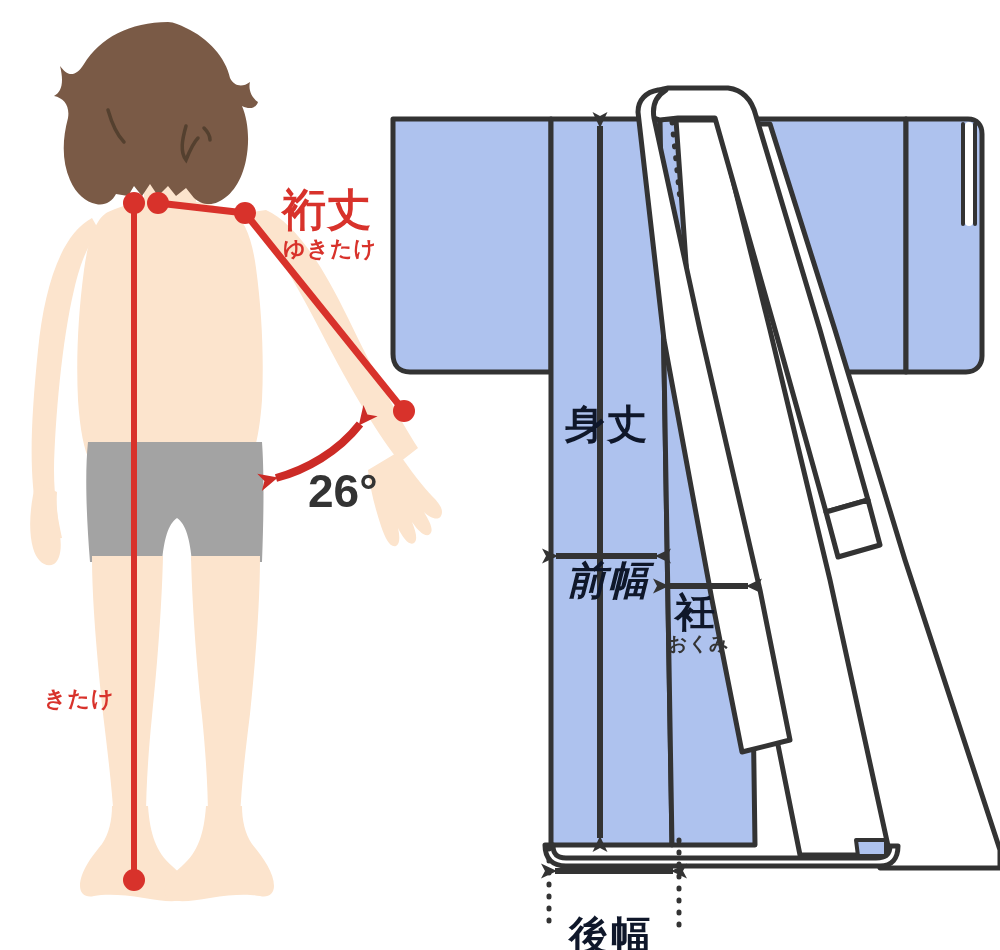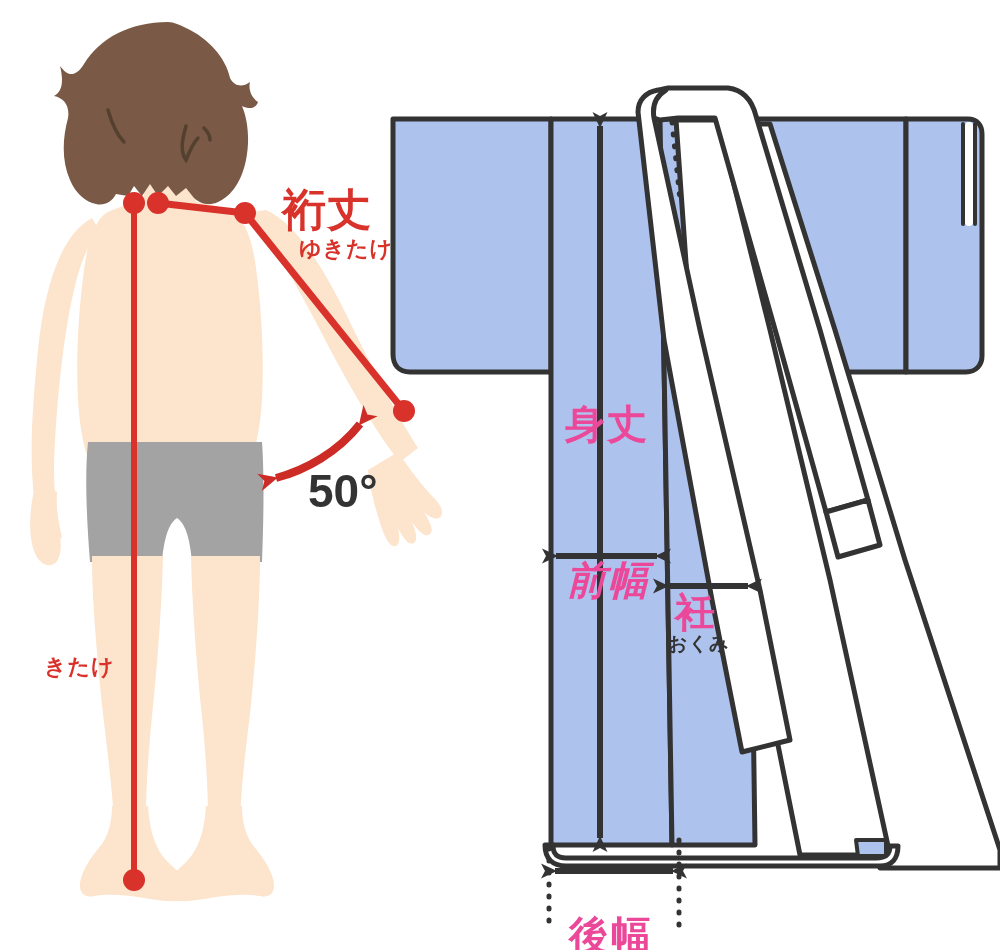--- a/index.html
+++ b/index.html
@@ -39,21 +39,21 @@
     font-size: 44px;
     letter-spacing: 1px;
   }
   .lbl-sub-red {
     color: #d8322b;
     font-weight: bold;
     font-size: 22px;
     letter-spacing: 1px;
   }
   .lbl-main-dark {
-    color: #ec4899;
+    color: #0f172a;
     font-weight: bold;
     font-size: 40px;
     letter-spacing: 2px;
   }
   .lbl-sub-dark {
     color: #333333;
     font-weight: bold;
     font-size: 19px;
     letter-spacing: 1px;
   }
@@ -281,25 +281,25 @@
 
       <line x1="667" y1="586" x2="748" y2="586" stroke="#333333" stroke-width="6" marker-start="url(#arrStart)" marker-end="url(#arrEnd)"></line>
 
       <line x1="549" y1="848" x2="549" y2="925" stroke="#333333" stroke-width="5" stroke-linecap="round" stroke-dasharray="1 11"></line>
       <line x1="679" y1="840" x2="679" y2="925" stroke="#333333" stroke-width="5" stroke-linecap="round" stroke-dasharray="1 11"></line>
       <line x1="555" y1="871" x2="673" y2="871" stroke="#333333" stroke-width="6" marker-start="url(#arrStart)" marker-end="url(#arrEnd)"></line>
     </g>
   </svg>
 
   <div class="lbl lbl-main-red" style="left:282px; top:188px;">裄丈</div>
-  <div class="lbl lbl-sub-red" style="left:299px; top:238px;">ゆきたけ</div>
-
-  <div class="lbl lbl-sub-red" style="left:44px; top:656px;">きたけ</div>
-
-  <div class="lbl lbl-angle" style="left:308px; top:468px;">50°</div>
+  <div class="lbl lbl-sub-red" style="left:283px; top:238px;">ゆきたけ</div>
+
+  <div class="lbl lbl-sub-red" style="left:44px; top:688px;">きたけ</div>
+
+  <div class="lbl lbl-angle" style="left:308px; top:468px;">26°</div>
 
   <div class="lbl lbl-main-dark" style="left:565px; top:404px;">身丈</div>
 
   <div class="lbl lbl-main-dark" style="left:566px; top:560px;font-style:italic;">前幅</div>
 
   <div class="lbl lbl-main-dark" style="left:675px; top:592px;">衽</div>
   <div class="lbl lbl-sub-dark" style="left:668px; top:634px;">おくみ</div>
 
   <div class="lbl lbl-main-dark" style="left:569px; top:872px;margin-top:43px;">後幅</div>
 

